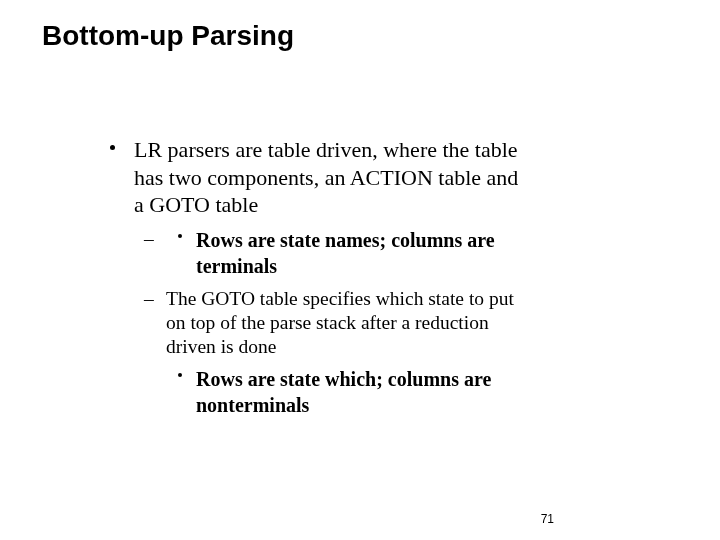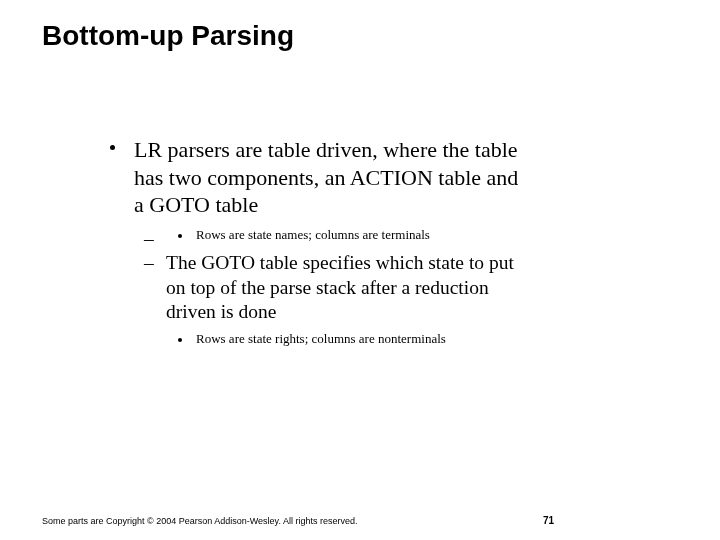--- a/index.html
+++ b/index.html
@@ -58,26 +58,27 @@
     margin-bottom: 4px;
     position: relative;
     padding-left: 62px;
   }
   .bullet-l2 .dash {
     position: absolute;
     left: 40px;
     top: 0;
   }
   .bullet-l3 {
-    font-size: 13px;
+    font-size: 20px;
     line-height: 1.3;
     margin-top: 6px;
     margin-bottom: 8px;
     position: relative;
     padding-left: 92px;
+    font-weight: bold;
   }
   .bullet-l3 .dot3 {
     position: absolute;
     left: 74px;
     top: 7px;
     width: 4px;
     height: 4px;
     background: #000;
     border-radius: 50%;
   }
@@ -87,23 +88,22 @@
     left: 42px;
     font-family: Arial, Helvetica, sans-serif;
     font-size: 9px;
     color: #000;
   }
   .footer-right {
     position: absolute;
     bottom: 14px;
     right: 30px;
     font-family: Arial, Helvetica, sans-serif;
-    font-size: 10px;
+    font-size: 12px;
     color: #000;
-    font-weight: bold;
   }
 </style>
 </head>
 <body>
 
 <div class="slide">
 
   <div class="title">Bottom-up Parsing</div>
 
   <div class="content">
@@ -122,21 +122,20 @@
       <span>Rows are state names; columns are terminals</span>
     </div>
 
     <div class="bullet-l2">
       <span class="dash">–</span>
       <span>The GOTO table specifies which state to put on top of the parse stack after a reduction driven is done</span>
     </div>
 
     <div class="bullet-l3">
       <span class="dot3"></span>
-      <span>Rows are state rights; columns are nonterminals</span>
+      <span>Rows are state which; columns are nonterminals</span>
     </div>
 
   </div>
 
-  <div class="footer-left">Some parts are Copyright © 2004 Pearson Addison-Wesley. All rights reserved.</div>
   <div class="footer-right">71</div>
 
 </div>
 
 </body></html>

